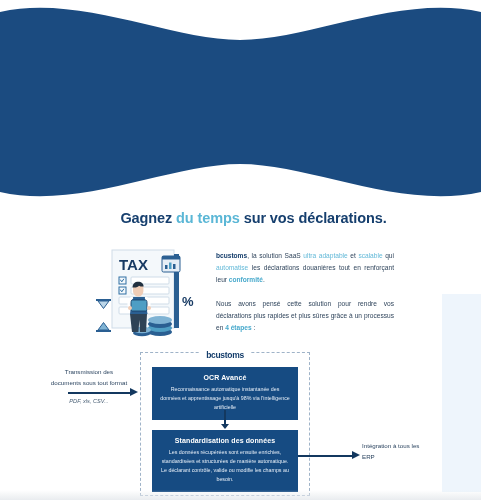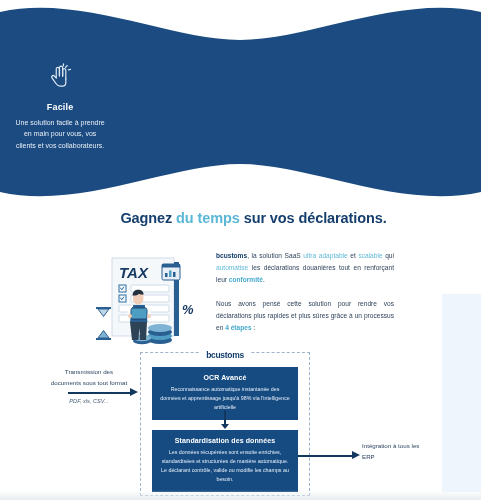--- a/index.html
+++ b/index.html
@@ -32,21 +32,21 @@
     width:92px;
   }
 
   
   #headline {
     position:absolute; left:13px; top:210px; width:481px; text-align:center;
     font-size:14.5px; font-weight:bold; color:#163f6e; letter-spacing:-.1px;
   }
   #headline .accent { color:#5bb7d6; font-weight:bold; }
 
-  #illustration { position:absolute; left:86px; top:252px; width:122px; height:102px;font-style:italic; }
+  #illustration { position:absolute; left:86px; top:244px; width:122px; height:102px; }
   #illustration svg { width:122px; height:102px; display:block; }
 
   #copy { position:absolute; left:216px; top:250px; width:178px; }
   .para { font-size:6.6px; line-height:1.85; color:#30455c; margin-bottom:11px; text-align:justify; }
   .para:last-child { margin-bottom:0; }
   .b-navy { color:#143d6b; font-weight:bold; }
   .t-teal { color:#63b9d8; }
   .t-teal-b { color:#47a9cc; font-weight:bold; }
 
   
@@ -114,33 +114,20 @@
 <body>
 
 <section id="hero">
   <svg id="hero-wave" viewBox="0 0 481 205" preserveAspectRatio="none">
     <path d="M0,12 C80,-6 170,40 240,40 C310,40 400,-6 481,12 L481,192
              C400,210 310,164 240,164 C170,164 80,210 0,192 Z" fill="#1b4b80"></path>
   </svg>
 
   <div id="features">
 
-    <div class="feature">
-      <span class="feature-icon">
-        <svg viewBox="0 0 32 32" fill="none" stroke="#dce8f2" stroke-width="1.3" stroke-linecap="round" stroke-linejoin="round">
-          <path d="M12 17V7.5a1.7 1.7 0 1 1 3.4 0V15"></path>
-          <path d="M15.4 14.5V6.2a1.7 1.7 0 1 1 3.4 0V15"></path>
-          <path d="M18.8 15V8.8a1.7 1.7 0 1 1 3.4 0V18"></path>
-          <path d="M12 17l-2.1-2.1a1.6 1.6 0 0 0-2.3 2.3l4 5.6c1 1.4 2 2.9 4.4 2.9h2.6c2.5 0 3.6-1.9 3.6-4.2V18"></path>
-          <path d="M22 5.6l1.6-1.8M25 8.4l2.2-.6M19.6 4.2l.2-2.2"></path>
-        </svg>
-      </span>
-      <div class="feature-title">Facile</div>
-      <div class="feature-desc">Une solution facile à prendre en main pour vous, vos clients et vos collaborateurs.</div>
-    </div>
 
 
 
 
   </div>
 </section>
 
 <h2 id="headline"><span>Gagnez </span><span class="accent">du temps</span><span> sur vos déclarations.</span></h2>
 
 <div id="illustration">

